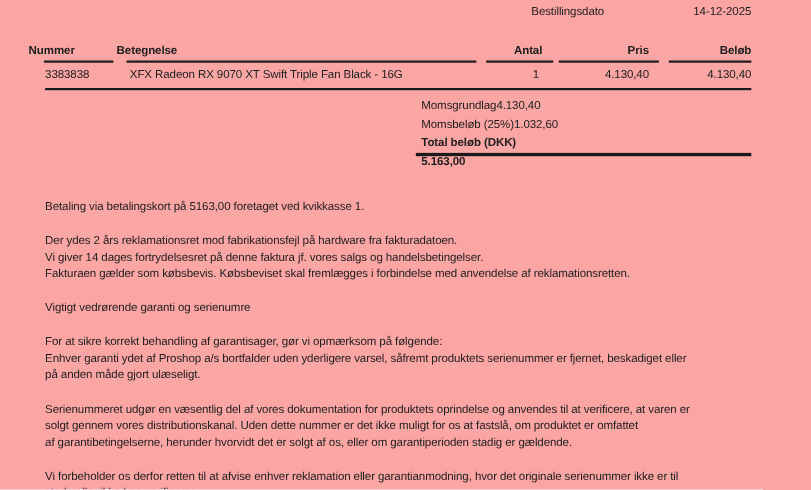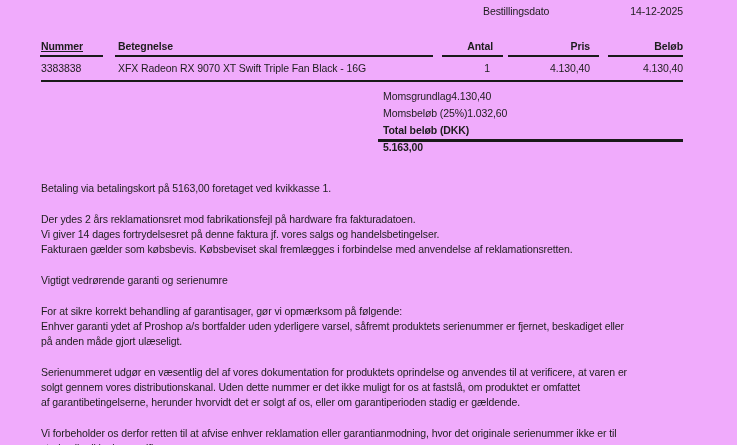--- a/index.html
+++ b/index.html
@@ -1,32 +1,32 @@
 <!DOCTYPE html>
 <html><head>
 <meta charset="utf-8">
 <style>
   html,body { margin:0; padding:0; background:#ffffff; }
   .page {
-    position:relative; width:737px; height:445px; background:#f0abfc;
+    position:relative; width:737px; height:445px; background:#fca5a5;
     font-family:"Liberation Sans", sans-serif; color:#1d1d1d;
     overflow:hidden; letter-spacing:-0.1px;
   }
   .abs { position:absolute; }
   .t   { font-size:10.5px; line-height:13px; white-space:nowrap; }
   .bold{ font-weight:700;flex-direction:column; }
 
   
   .date-label { left:483px; top:5px; }
   .date-value { right:54px; top:5px; }
 
   
   .th { top:40px; font-weight:700; }
-  .th-nummer     { left:41px;text-decoration:underline; }
-  .th-betegnelse { left:118px; }
+  .th-nummer     { left:26px; }
+  .th-betegnelse { left:106px; }
   .th-antal      { right:244px; }
   .th-pris       { right:147px; }
   .th-belob      { right:54px; }
 
   
   .rule  { position:absolute; background:#1a1a1a; height:1.5px; }
   .seg-nummer     { left:40px;  top:55px; width:63px; }
   .seg-betegnelse { left:115px; top:55px; width:318px; }
   .seg-antal      { left:442px; top:55px; width:61px; }
   .seg-pris       { left:508px; top:55px; width:91px; }

